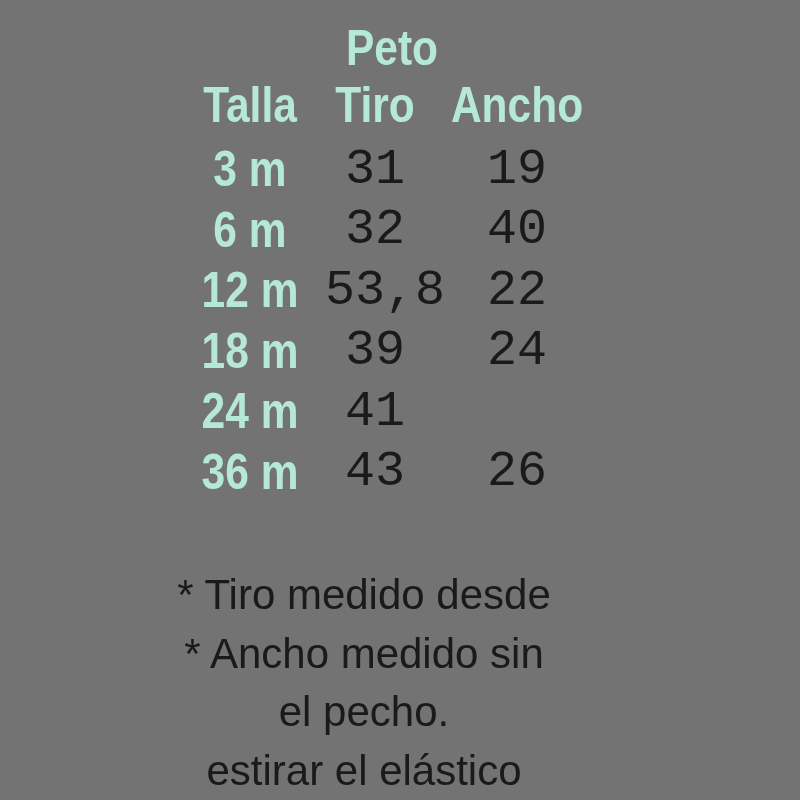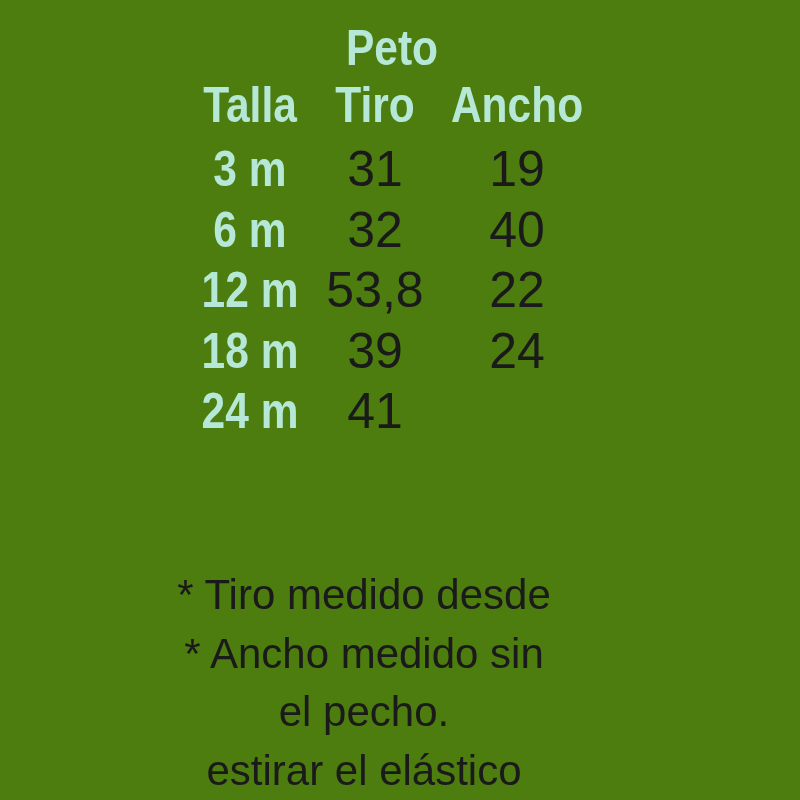--- a/index.html
+++ b/index.html
@@ -4,39 +4,39 @@
 <style>
   html, body {
     margin: 0;
     padding: 0;
     background: #ffffff;
   }
   .canvas {
     position: relative;
     width: 800px;
     height: 800px;
-    background: #4d7c0f;
+    background: #737373;
     overflow: hidden;
     font-family: "Liberation Sans", sans-serif;
   }
 
   
   .mint {
     color: #b6e8d8;
     font-family: "Liberation Sans", sans-serif;
     font-weight: 700;
     font-size: 50px;
     transform: scaleX(0.85);
     transform-origin: 50% 50%;
   }
 
   
   .num {
     color: #1a1a1a;
-    font-family: Liberation Sans, sans-serif;
+    font-family: Liberation Mono, monospace;
     font-weight: 400;
     font-size: 50px;
   }
 
   
   .chart-title {
     position: absolute;
     left: 175px;
     top: 20px;
     width: 434px;
@@ -122,20 +122,25 @@
       <div class="cell mint">18 m</div>
       <div class="cell num">39</div>
       <div class="cell num">24</div>
     </div>
 
     <div class="grid-row">
       <div class="cell mint">24 m</div>
       <div class="cell num">41</div>
     </div>
 
+    <div class="grid-row">
+      <div class="cell mint">36 m</div>
+      <div class="cell num">43</div>
+      <div class="cell num">26</div>
+    </div>
 
   </div>
 
   <div class="notes">
     <div class="note-line">* Tiro medido desde</div>
     <div class="note-line">* Ancho medido sin</div>
     <div class="note-line">el pecho.</div>
     <div class="note-line">estirar el elástico</div>
   </div>
 

